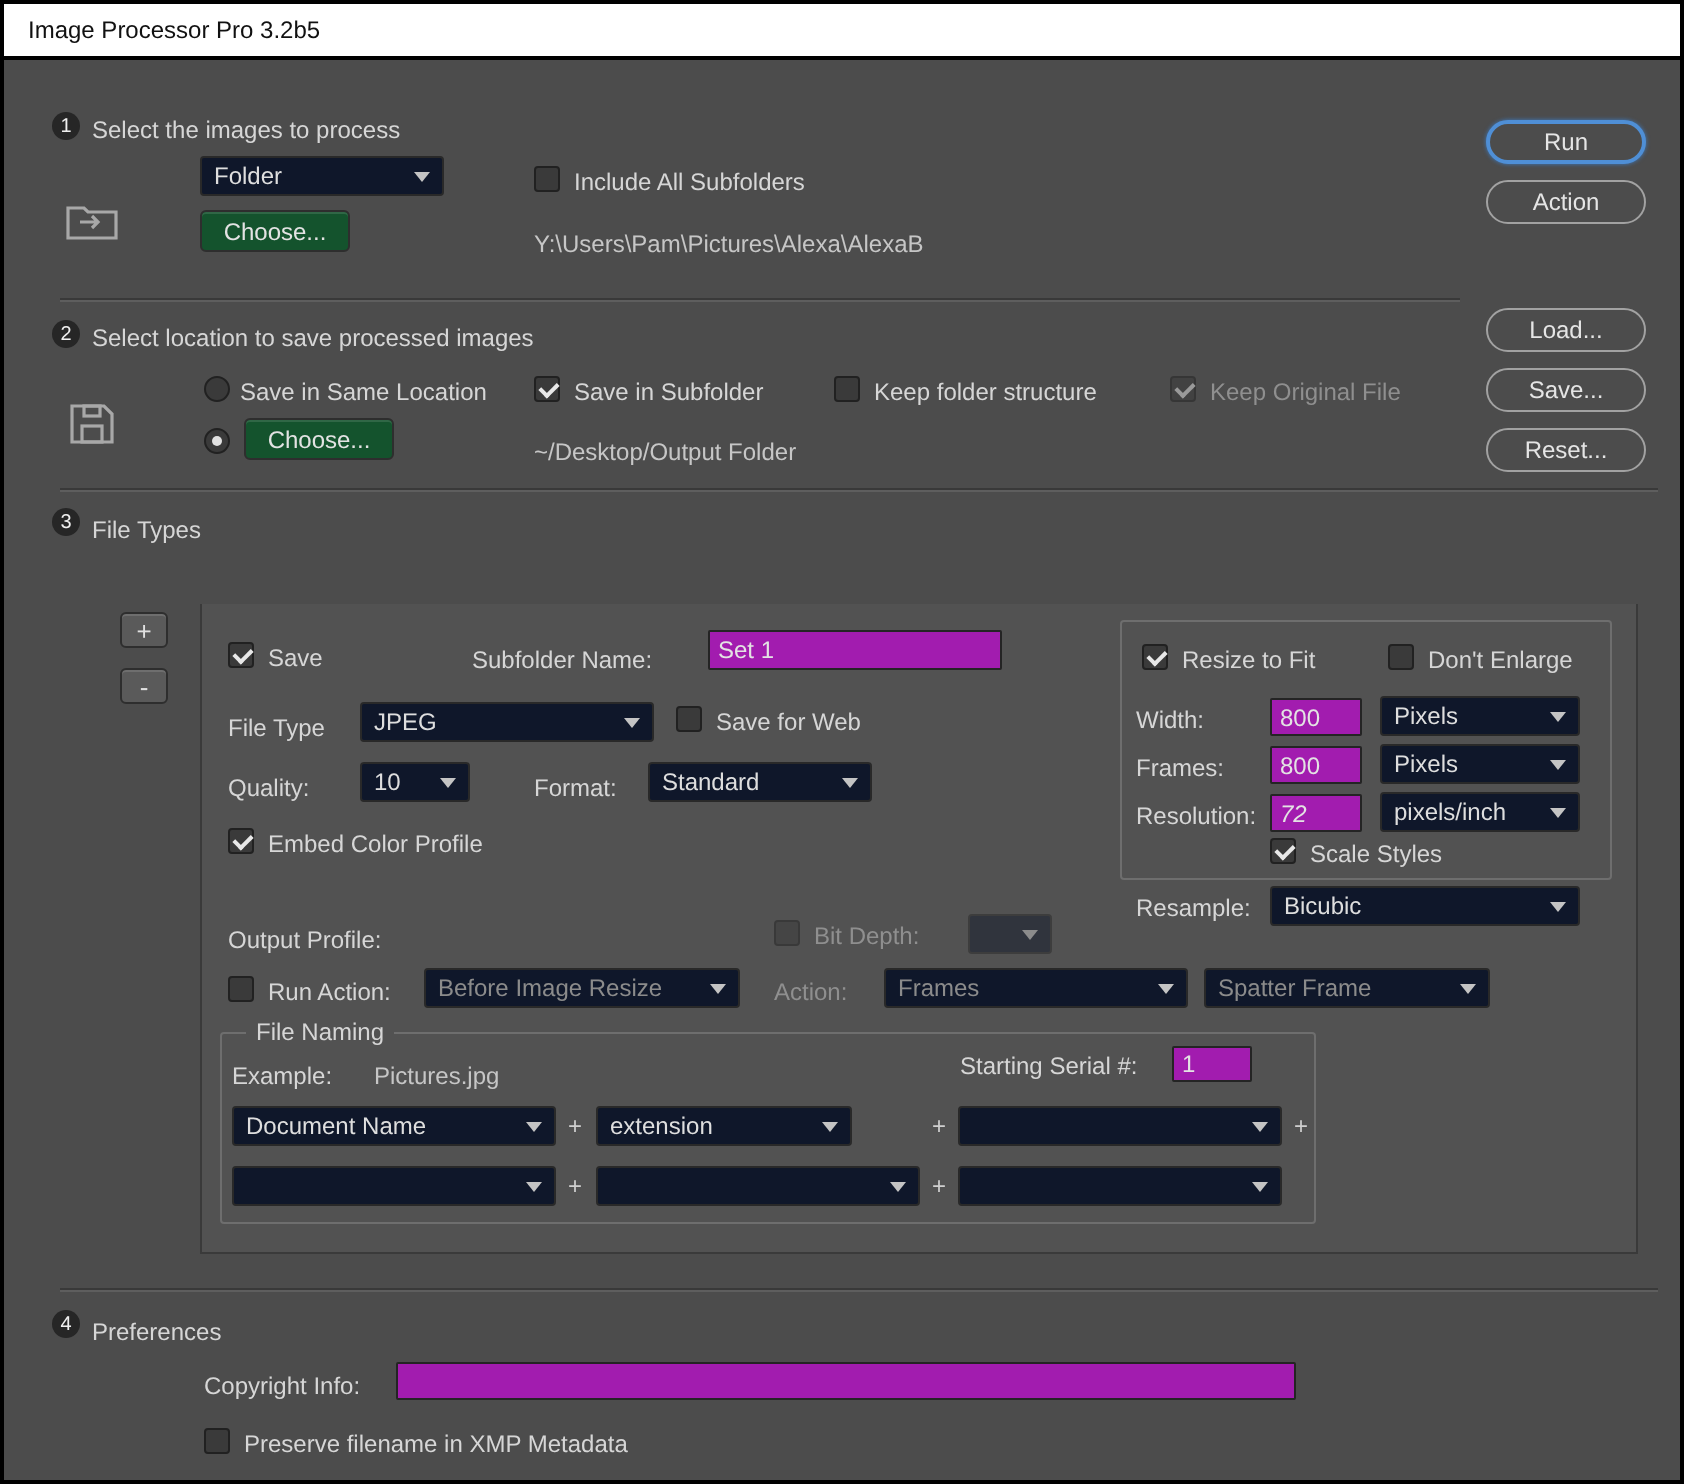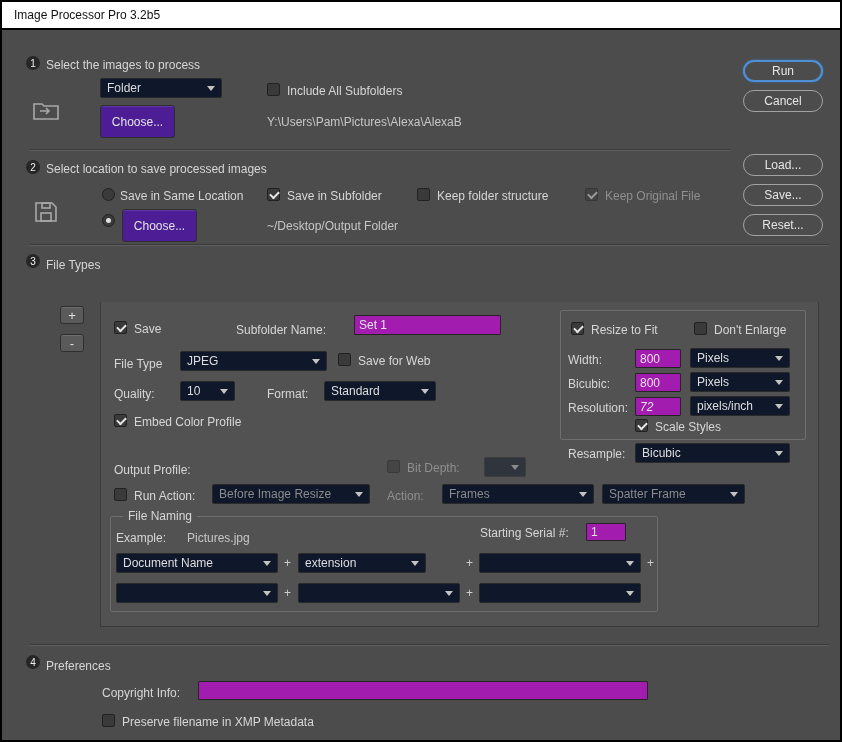--- a/index.html
+++ b/index.html
@@ -23,22 +23,22 @@
     width: 14px; height: 14px; border-radius: 50%; background: #262626; color: #efefef;
     font-size: 10px; display: flex; align-items: center; justify-content: center;
   }
   .sep { height: 2px; border-top: 1px solid #393939; border-bottom: 1px solid #5e5e5e; }
   .pill {
     background: #4c4c4c; border: 1px solid #a2a2a2; border-radius: 11px;
     color: #e5e5e5; font: inherit; height: 22px; padding: 0; cursor: pointer;
   }
   .pill.primary { border: 2px solid #4f8fd6; box-shadow: 0 0 2px #3d7cc4; }
   .btn {
-    background: #4c1d95; border: 1px solid #2e2e2e; border-radius: 3px;
-    color: #e3e3e3; font: inherit; height: 33px; padding: 0; cursor: pointer;
+    background: #14532d; border: 1px solid #2e2e2e; border-radius: 3px;
+    color: #e3e3e3; font: inherit; height: 21px; padding: 0; cursor: pointer;
     box-shadow: inset 0 1px 0 rgba(255,255,255,.12);
   }
   .smallbtn {
     background: #5a5a5a; border: 1px solid #2e2e2e; border-radius: 3px;
     color: #e0e0e0; font-size: 13px; line-height: 1; padding: 0; cursor: pointer;
     box-shadow: inset 0 1px 0 rgba(255,255,255,.12);
   }
   .select {
     background: #0f172a; border: 1px solid #292929; border-radius: 2px; height: 20px;
     display: flex; align-items: center; padding: 0 6px; gap: 4px; cursor: pointer;
@@ -101,21 +101,21 @@
     <span class="caret"></span>
   </div>
 
   <span class="cb abs" style="left:265px;top:81px"></span>
   <span class="lbl abs" style="left:285px;top:82px">Include All Subfolders</span>
 
   <button class="btn abs" style="left:98px;top:103px;width:75px">Choose...</button>
   <span class="lbl abs path" style="left:265px;top:113px">Y:\Users\Pam\Pictures\Alexa\AlexaB</span>
 
   <button class="pill primary abs" style="left:741px;top:58px;width:80px">Run</button>
-  <button class="pill abs" style="left:741px;top:88px;width:80px">Cancel</button>
+  <button class="pill abs" style="left:741px;top:88px;width:80px">Action</button>
   <button class="pill abs" style="left:741px;top:152px;width:80px">Load...</button>
   <button class="pill abs" style="left:741px;top:182px;width:80px">Save...</button>
   <button class="pill abs" style="left:741px;top:212px;width:80px">Reset...</button>
 
   <div class="sep abs" style="left:28px;top:147px;width:700px"></div>
 
   <span class="badge abs" style="left:24px;top:158px">2</span>
   <span class="lbl abs" style="left:44px;top:160px">Select location to save processed images</span>
 
   <span class="abs" style="left:31px;top:198px">
@@ -186,21 +186,21 @@
   <span class="cb abs" style="left:692px;top:320px"></span>
   <span class="lbl abs" style="left:712px;top:321px">Don't Enlarge</span>
 
   <span class="lbl abs" style="left:566px;top:351px">Width:</span>
   <input class="txt abs" style="left: 633px; top: 347px; width: 46px; height: 19px;" value="800">
   <div class="select abs" style="left:688px;top:346px;width:100px">
     <span class="sel-text">Pixels</span>
     <span class="caret"></span>
   </div>
 
-  <span class="lbl abs" style="left:566px;top:375px">Bicubic:</span>
+  <span class="lbl abs" style="left:566px;top:375px">Frames:</span>
   <input class="txt abs" style="left: 633px; top: 371px; width: 46px; height: 19px;" value="800">
   <div class="select abs" style="left:688px;top:370px;width:100px">
     <span class="sel-text">Pixels</span>
     <span class="caret"></span>
   </div>
 
   <span class="lbl abs" style="left:566px;top:399px">Resolution:</span>
   <input class="txt abs" style="left: 633px; top: 395px; width: 46px; height: 19px; font-style: italic;" value="72">
   <div class="select abs" style="left:688px;top:394px;width:100px">
     <span class="sel-text">pixels/inch</span>

